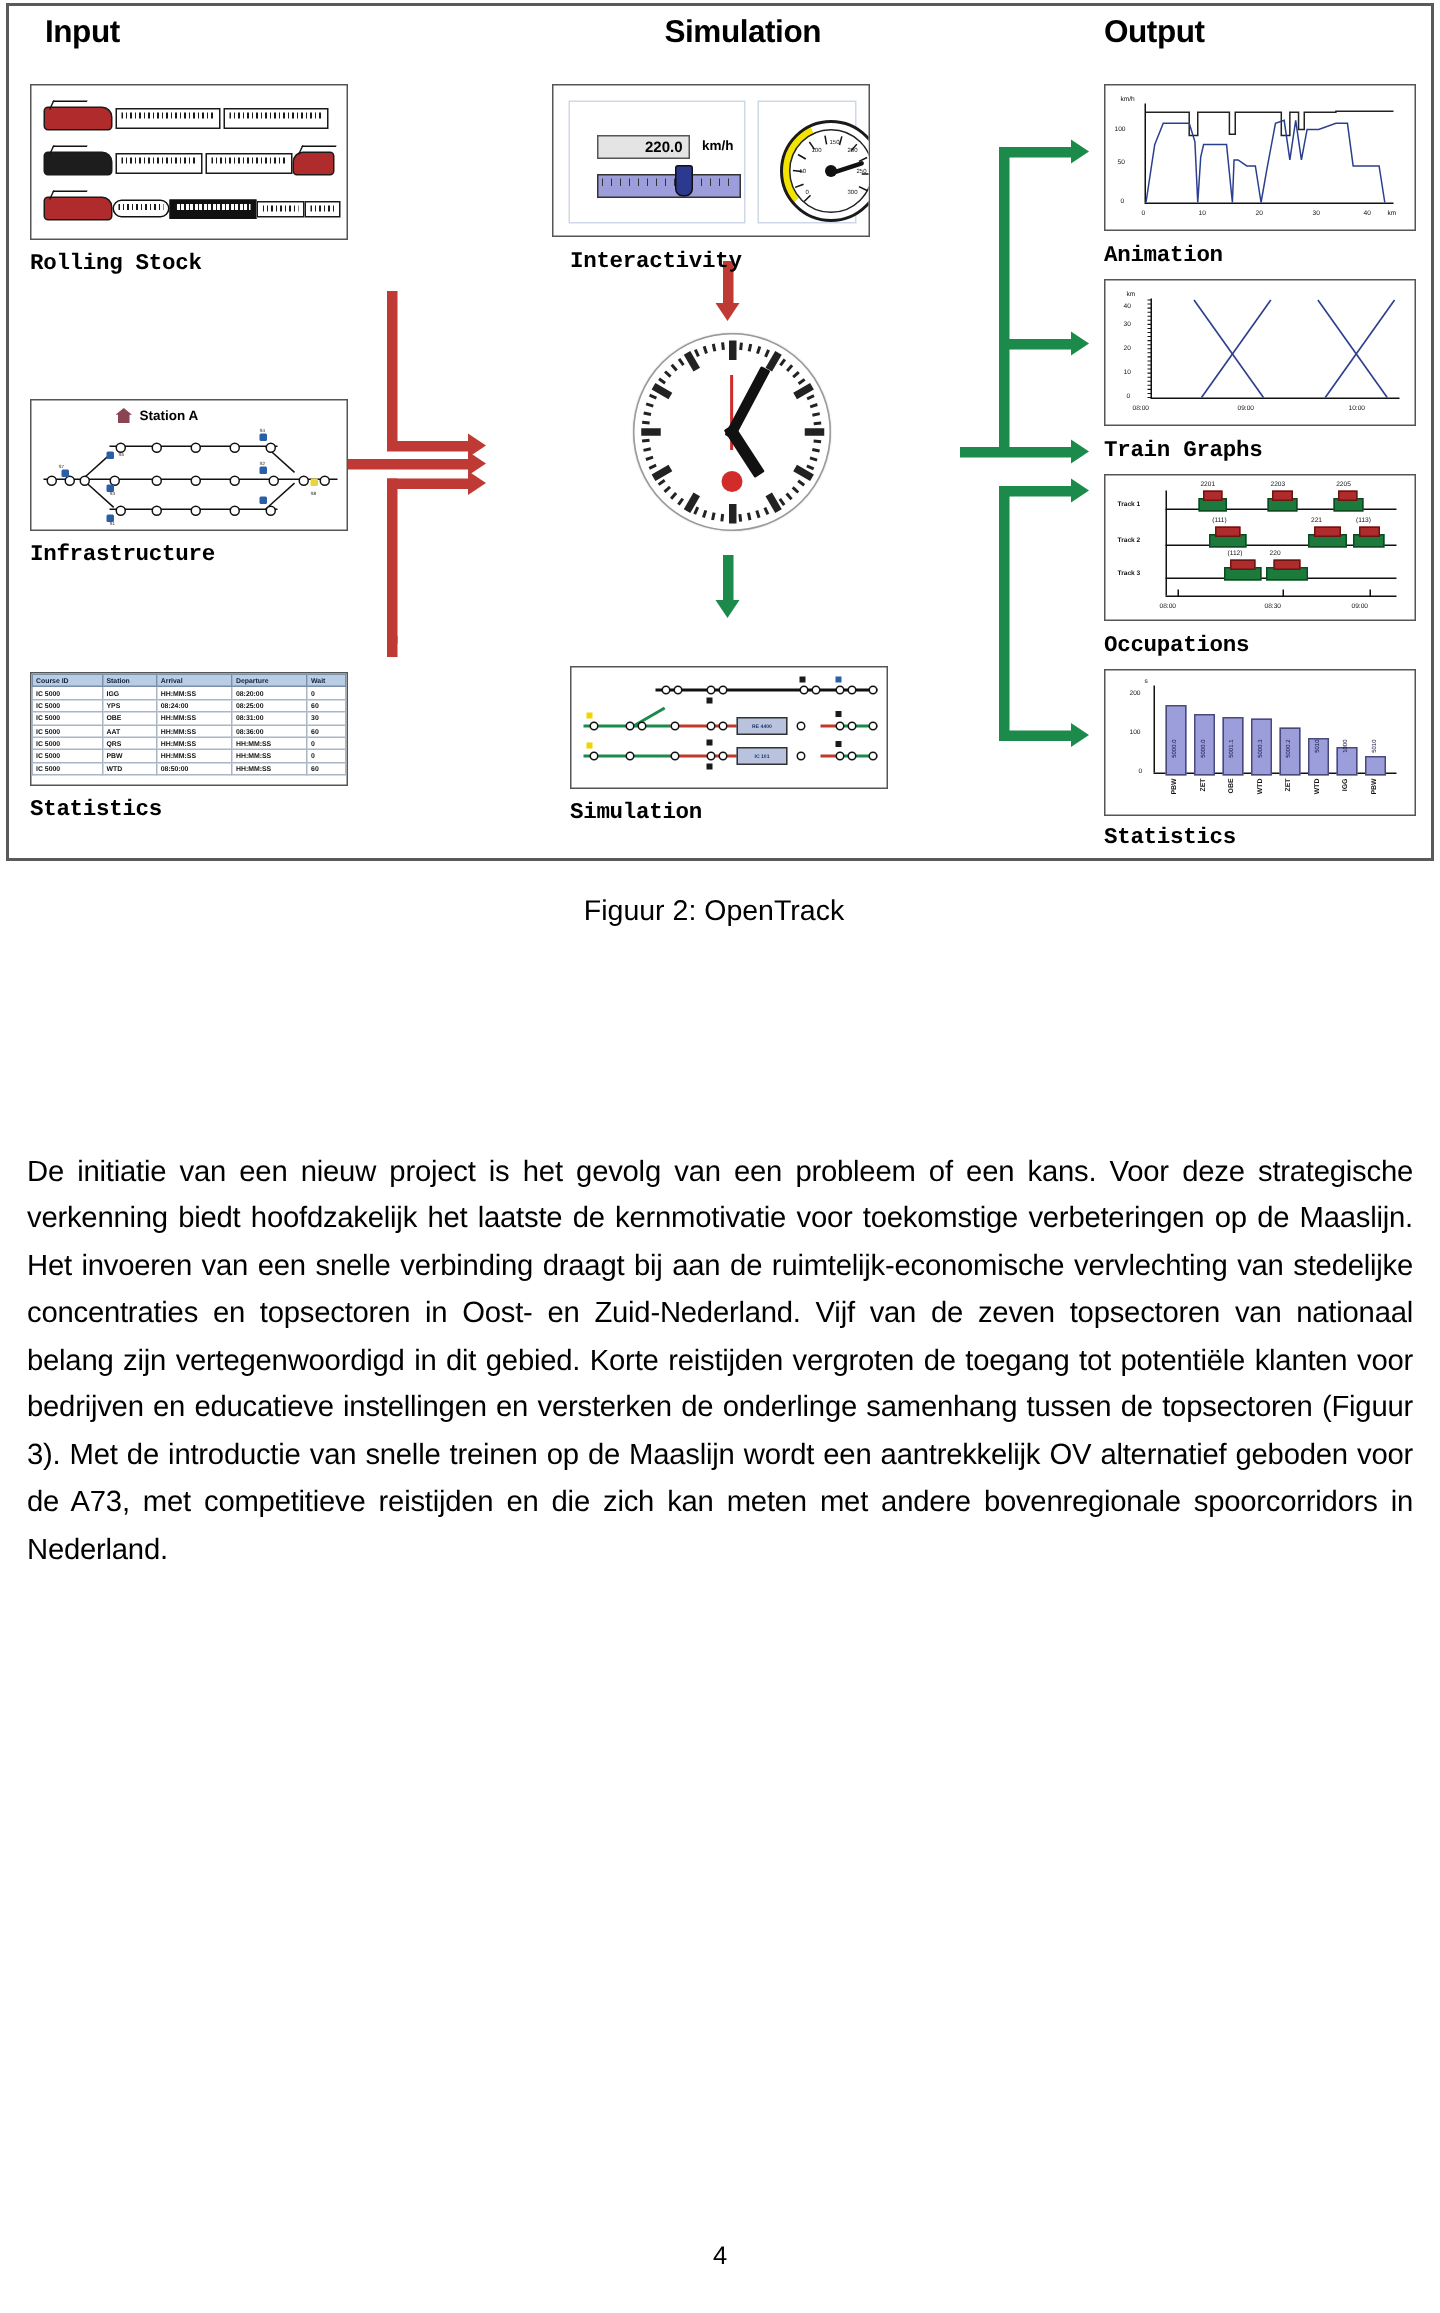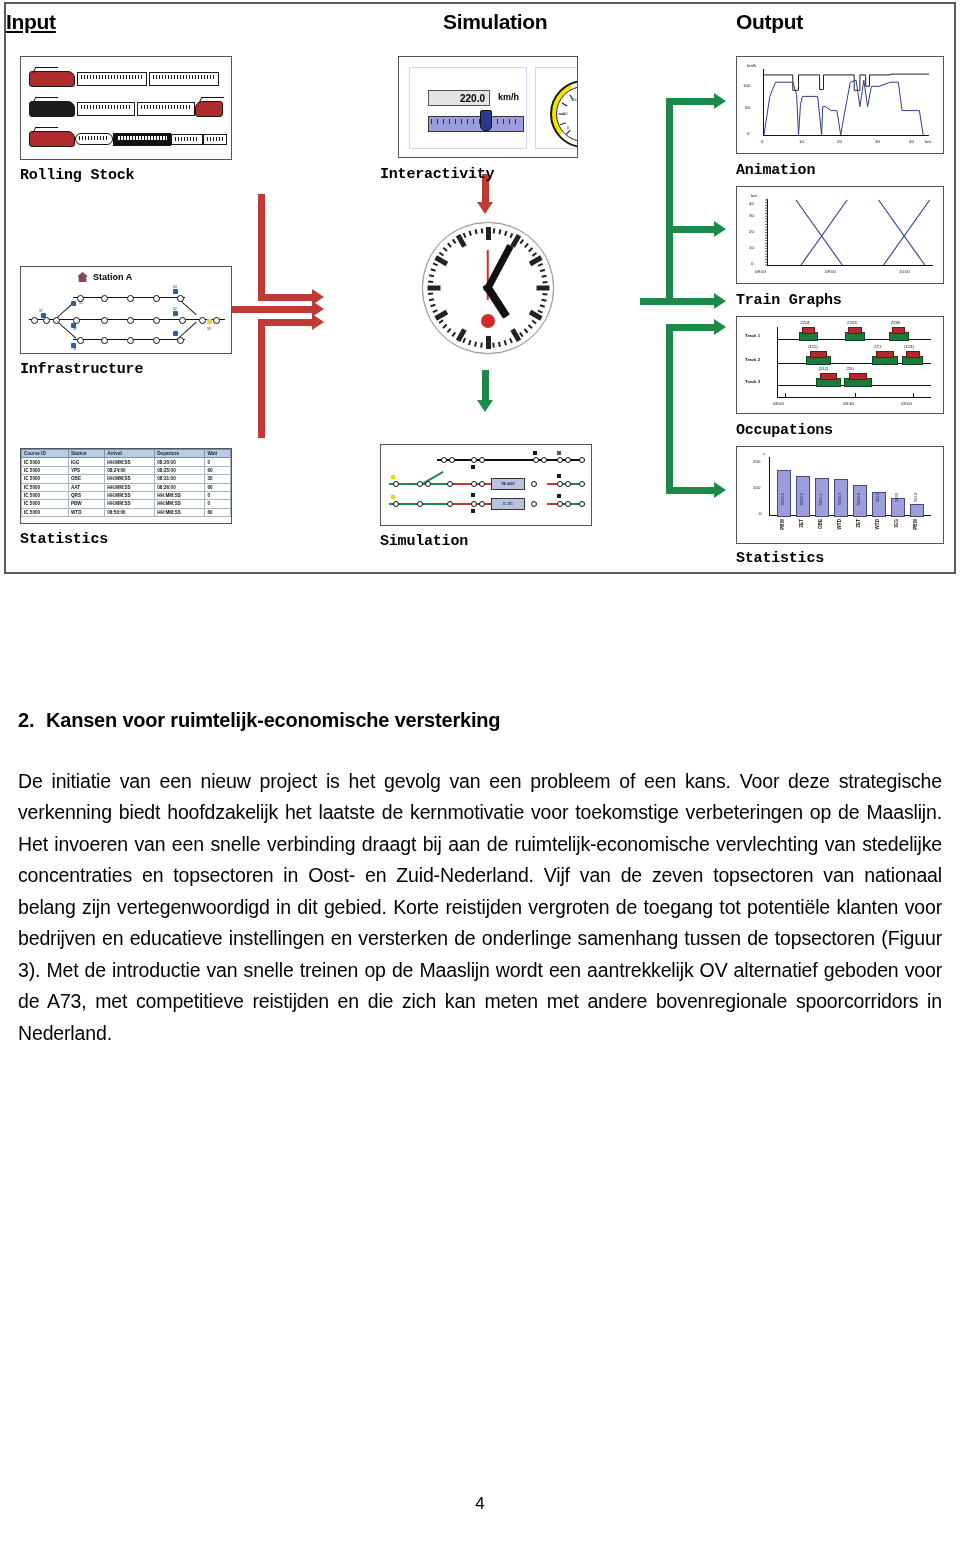--- a/index.html
+++ b/index.html
@@ -4,21 +4,21 @@
 <style>
   html,body{margin:0;padding:0;background:#ffffff;}
   body{width:960px;height:1542px;font-family:"Liberation Sans",sans-serif;color:#000;overflow:hidden;}
 
   .page{position:relative;width:960px;height:1542px;}
 
   
   .figure{position:relative;width:952px;height:572px;margin:2px auto 0;border:2px solid #5a5a5a;box-sizing:border-box;background:#fff;}
 
   .col-hdr{position:absolute;font-weight:bold;font-size:21px;letter-spacing:-.3px;}
-  .hdr-input{left:0;top:6px;text-decoration:underline;}
+  .hdr-input{left:24px;top:6px;}
   .hdr-sim{left:437px;top:6px;}
   .hdr-out{left:730px;top:6px;}
 
   .panel{position:absolute;border:1px solid #555;background:#fff;box-sizing:border-box;overflow:hidden;}
   .panel-lbl{position:absolute;font-weight:bold;font-size:15px;letter-spacing:-.2px;font-family:Liberation Mono, monospace;}
 
   
   .p-rolling{left:14px;top:52px;width:212px;height:104px;}
   .l-rolling{left:14px;top:163px;}
   .train-row{position:absolute;height:20px;}
@@ -43,21 +43,21 @@
   .mini{position:absolute;font-size:3px;color:#222;}
 
   
   .p-tt{left:14px;top:444px;width:212px;height:76px;}
   .l-tt{left:14px;top:527px;}
   table.tt{border-collapse:collapse;width:100%;font-size:4.6px;font-family:"Liberation Sans",sans-serif;}
   table.tt th{background:#b9cde5;border:.5px solid #7b8fa6;font-weight:bold;text-align:left;padding:1.2px 2px;color:#13233a;}
   table.tt td{border:.5px solid #aab6c4;padding:1.2px 2px;color:#111;font-weight:bold;}
 
   
-  .p-inter{left:392px;top:52px;width:180px;height:102px;}
+  .p-inter{left:362px;top:52px;width:212px;height:102px;}
   .l-inter{left:374px;top:162px;}
   .sub{position:absolute;border:1px solid #cfd8ea;background:#fff;box-sizing:border-box;}
   .spd-box{position:absolute;left:18px;top:22px;width:62px;height:16px;border:1px solid #555;background:#e4e4e4;text-align:right;font-size:10px;font-weight:bold;line-height:16px;padding-right:4px;box-sizing:border-box;}
   .spd-unit{position:absolute;left:88px;top:24px;font-size:9px;font-weight:bold;}
   .slider{position:absolute;left:18px;top:48px;width:94px;height:14px;background:#9b9edb;border:1px solid #333;}
   .slider:before{content:"";position:absolute;left:2px;top:2px;right:2px;height:5px;background:repeating-linear-gradient(to right,#333 0 1px,transparent 1px 6px);}
   .knob{position:absolute;left:70px;top:42px;width:10px;height:19px;background:#2b3a8f;border:1px solid #111;border-radius:2px 2px 5px 5px;}
 
   .gauge{position:absolute;left:14px;top:12px;width:64px;height:64px;border-radius:50%;border:2px solid #1a1a1a;background:
      conic-gradient(from 230deg,#f2e400 0 105deg,transparent 105deg 360deg),#fff;}
@@ -609,21 +609,19 @@
           <div style="position: absolute; left: 157px; top: 72px; font-size: 4.6px; font-weight: bold; color: rgb(17, 17, 17); writing-mode: vertical-rl; transform: rotate(180deg);">IGG</div>
           <div style="position: absolute; left: 173px; top: 56.5455px; width: 12px; height: 11.4545px; background: rgb(155, 158, 219); border: 0.5px solid rgb(74, 74, 122);"></div>
           <div style="position: absolute; left: 176px; top: 46px; font-size: 4px; color: rgb(21, 21, 64); writing-mode: vertical-rl; transform: rotate(180deg);">5010</div>
           <div style="position: absolute; left: 176px; top: 72px; font-size: 4.6px; font-weight: bold; color: rgb(17, 17, 17); writing-mode: vertical-rl; transform: rotate(180deg);">PBW</div>
         </div>
     </div>
     <div class="panel-lbl l-stat">Statistics</div>
 
   </div>
 
-
-  <h2 class="heading">
-    <span class="num">2.</span><span>Kansen voor ruimtelijk-economische versterking</span>
-  </h2>
+  <div class="caption">Figuur 2: OpenTrack</div>
+
 
   <p class="para">De initiatie van een nieuw project is het gevolg van een probleem of een kans. Voor deze strategische verkenning biedt hoofdzakelijk het laatste de kernmotivatie voor toekomstige verbeteringen op de Maaslijn. Het invoeren van een snelle verbinding draagt bij aan de ruimtelijk-economische vervlechting van stedelijke concentraties en topsectoren in Oost- en Zuid-Nederland. Vijf van de zeven topsectoren van nationaal belang zijn vertegenwoordigd in dit gebied. Korte reistijden vergroten de toegang tot potentiële klanten voor bedrijven en educatieve instellingen en versterken de onderlinge samenhang tussen de topsectoren (Figuur 3). Met de introductie van snelle treinen op de Maaslijn wordt een aantrekkelijk OV alternatief geboden voor de A73, met competitieve reistijden en die zich kan meten met andere bovenregionale spoorcorridors in Nederland.</p>
 
   <div class="pageno">4</div>
 </div>
 
 </body></html>

